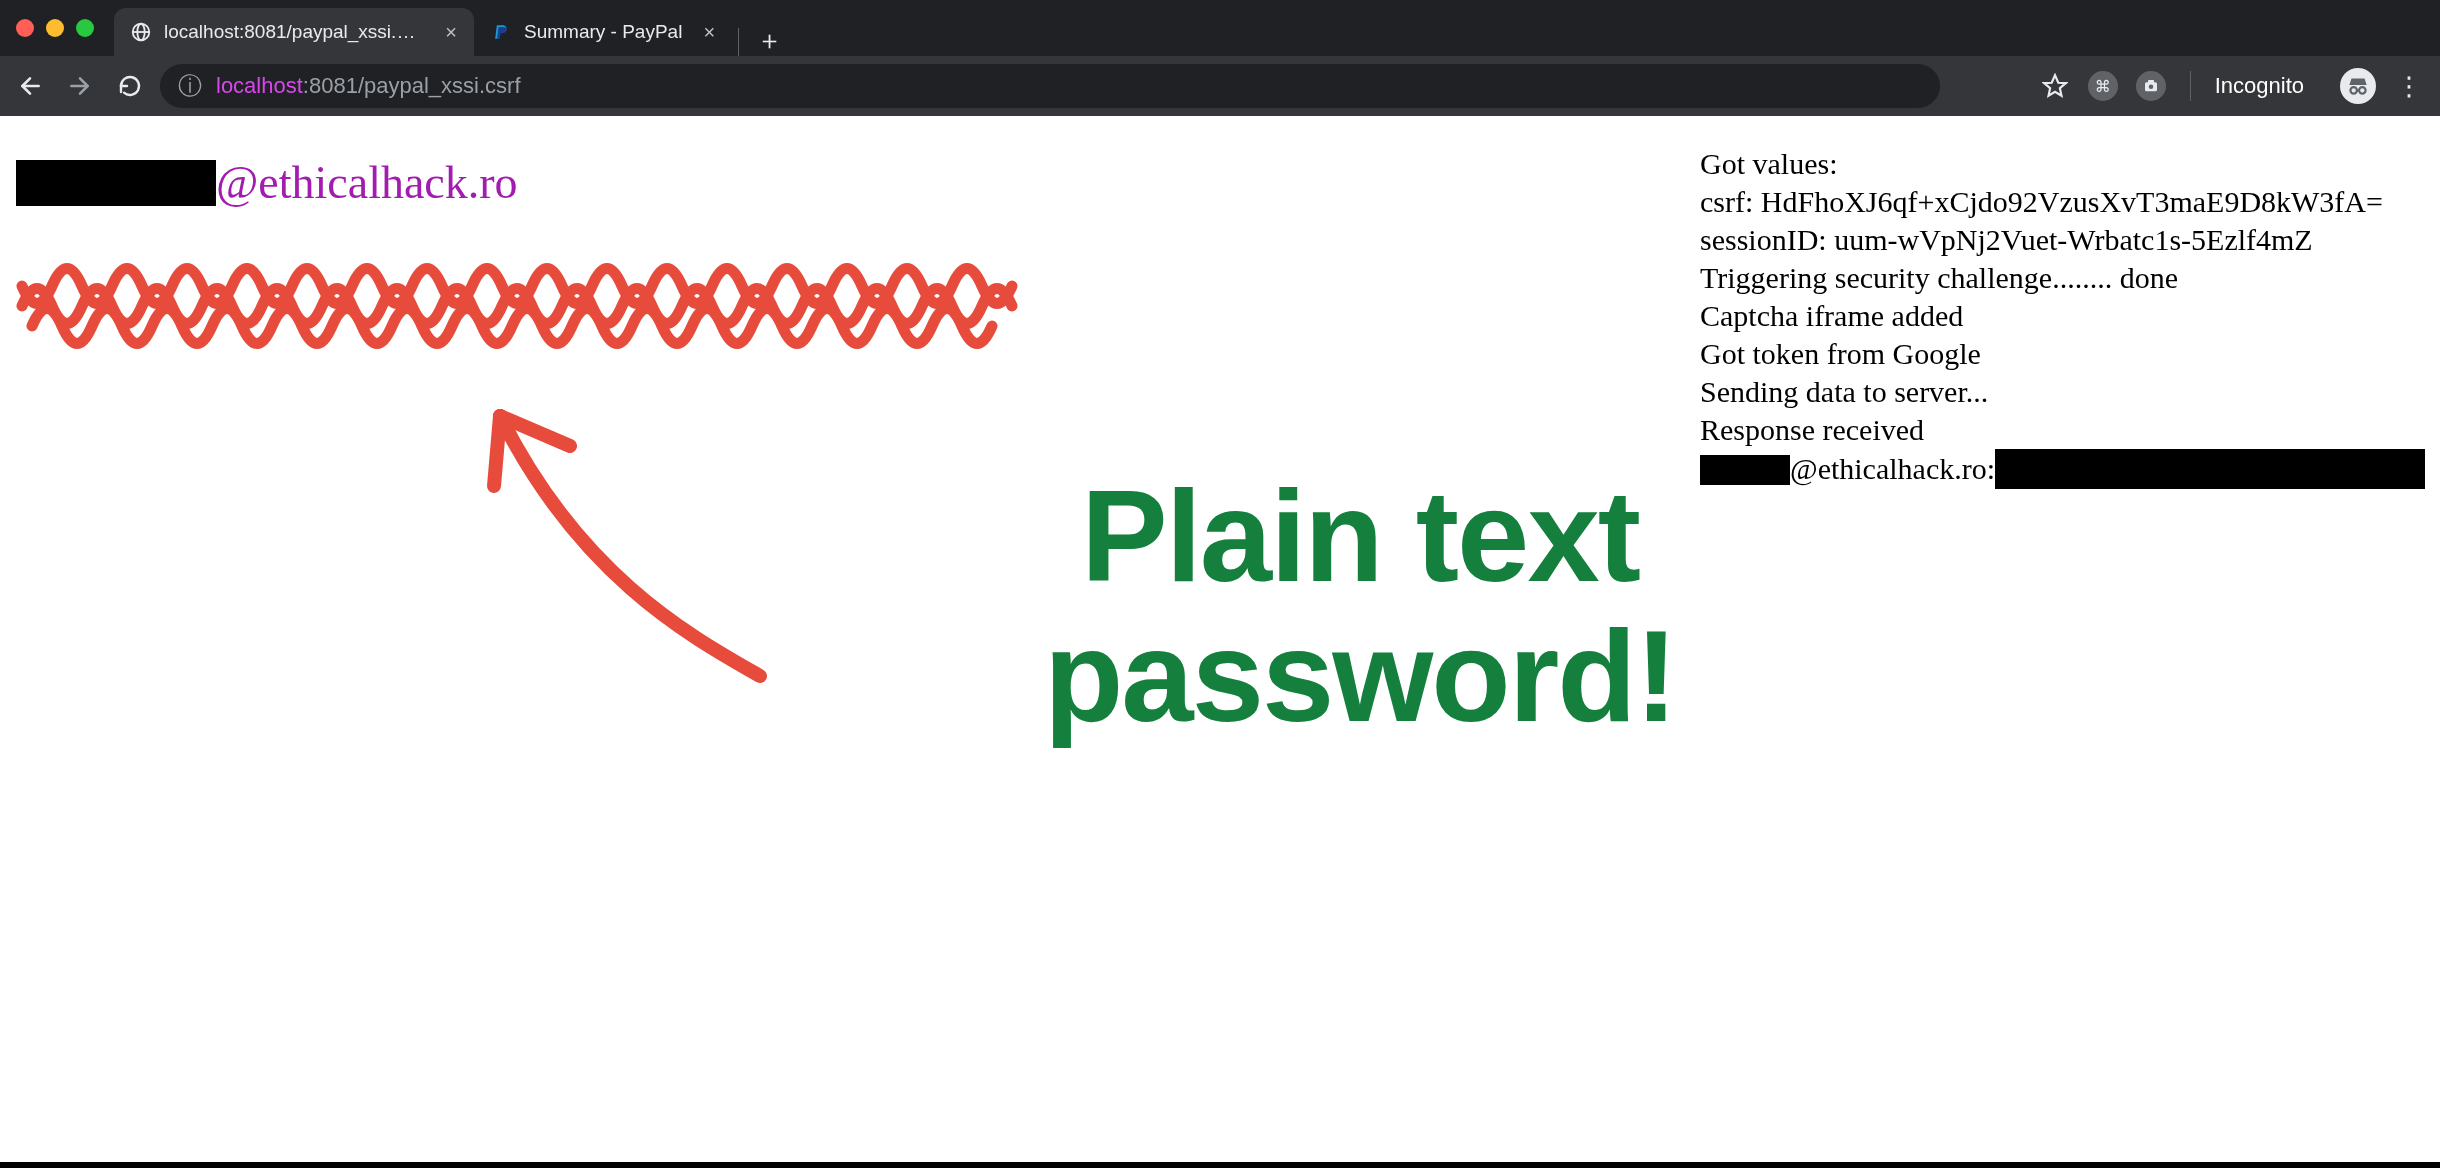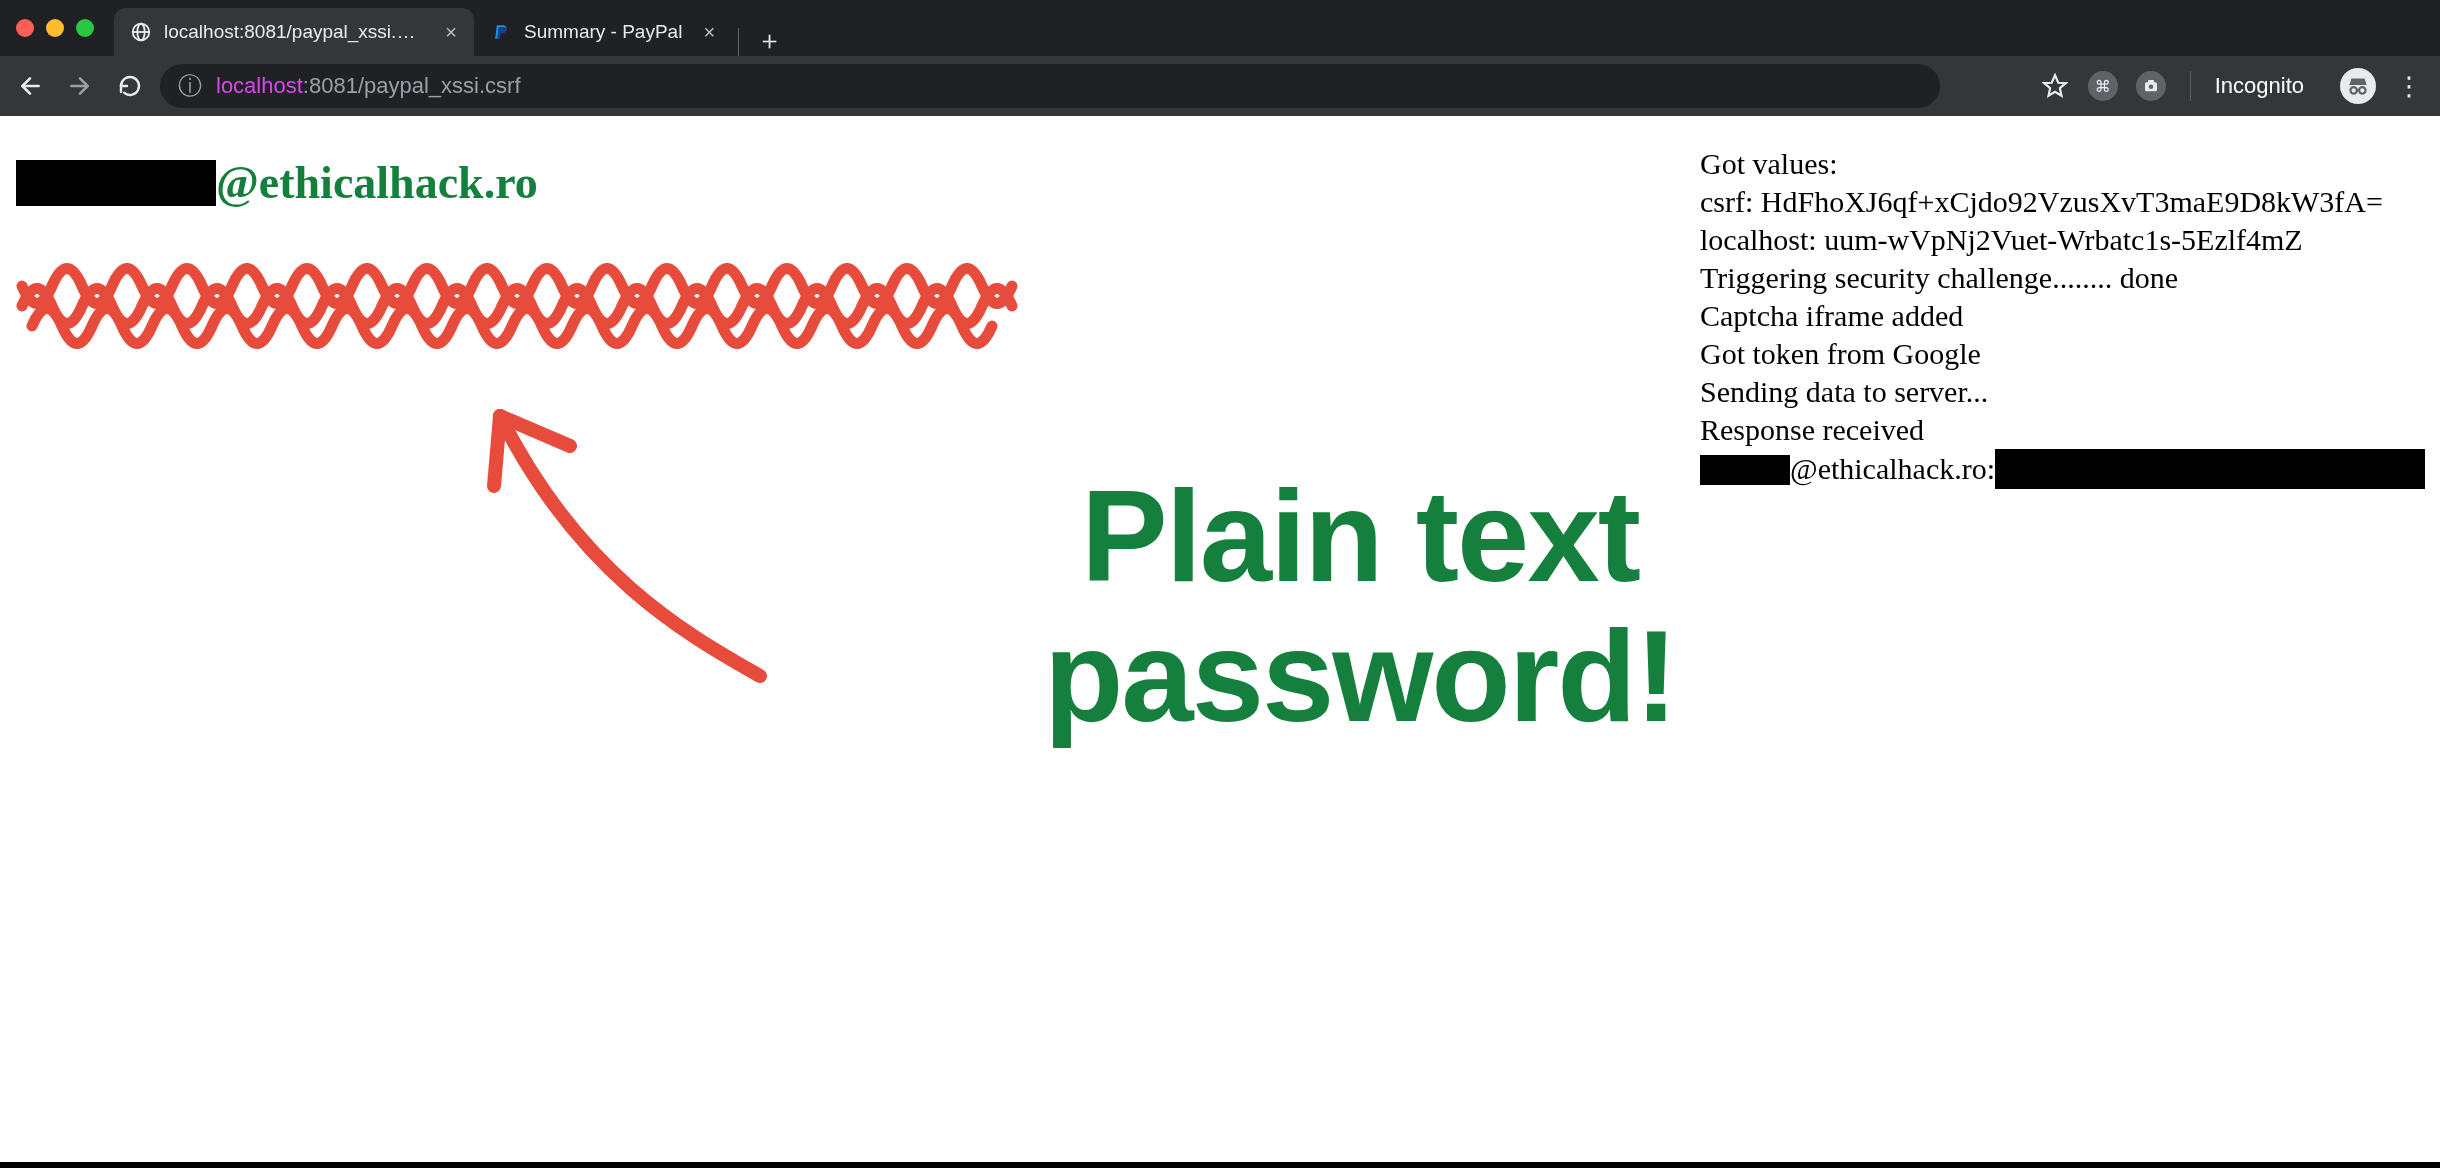--- a/index.html
+++ b/index.html
@@ -38,21 +38,21 @@
   .incognito-label { color:#fff; font-size:22px; margin-right:18px; }
   .incognito-badge { width:36px; height:36px; border-radius:50%; background:#e8eaed; display:flex; align-items:center; justify-content:center; }
   .kebab { color:#e8eaed; font-size:26px; width:30px; text-align:center; }
 
   
   .page { position: relative; background:#fff; width:100%; height: calc(1168px - 56px - 60px - 6px); }
   .page-border { height:6px; background:#000; position:absolute; bottom:0; left:0; right:0; }
 
   .page-inner { position:relative; width:100%; height:100%; }
 
-  .email-line { position:absolute; left:16px; top:40px; font-family: "Times New Roman", Times, serif; font-size:46px; font-weight:700; color:#15803d; display:flex; align-items:center; }
+  .email-line { position:absolute; left:16px; top:40px; font-family: "Times New Roman", Times, serif; font-size:46px; font-weight:400; color:#a21caf; display:flex; align-items:center; }
   .email-redact { display:inline-block; width:200px; height:46px; background:#000; vertical-align:middle; }
 
   .scribble { position:absolute; left:12px; top:130px; width:1020px; height:120px; }
 
   .log { position:absolute; right:20px; top:29px; width:720px; font-family:"Times New Roman", Times, serif; font-size:30px; line-height:38px; color:#000; }
   .log .line { white-space: nowrap; }
   .log .redact-sm { display:inline-block; width:90px; height:30px; background:#000; vertical-align:-6px; }
   .log .redact-lg { display:inline-block; width:430px; height:40px; background:#000; vertical-align:-10px; }
 
   
@@ -175,21 +175,21 @@
       <g stroke="#e64b3c" stroke-width="11" stroke-linecap="round" fill="none">
         <path d="M10 60 q15 -35 30 0 t30 0 t30 0 t30 0 t30 0 t30 0 t30 0 t30 0 t30 0 t30 0 t30 0 t30 0 t30 0 t30 0 t30 0 t30 0 t30 0 t30 0 t30 0 t30 0 t30 0 t30 0 t30 0 t30 0 t30 0 t30 0 t30 0 t30 0 t30 0 t30 0 t30 0 t30 0 t30 0"></path>
         <path d="M10 40 q15 35 30 0 t30 0 t30 0 t30 0 t30 0 t30 0 t30 0 t30 0 t30 0 t30 0 t30 0 t30 0 t30 0 t30 0 t30 0 t30 0 t30 0 t30 0 t30 0 t30 0 t30 0 t30 0 t30 0 t30 0 t30 0 t30 0 t30 0 t30 0 t30 0 t30 0 t30 0 t30 0 t30 0"></path>
         <path d="M20 80 q15 -35 30 0 t30 0 t30 0 t30 0 t30 0 t30 0 t30 0 t30 0 t30 0 t30 0 t30 0 t30 0 t30 0 t30 0 t30 0 t30 0 t30 0 t30 0 t30 0 t30 0 t30 0 t30 0 t30 0 t30 0 t30 0 t30 0 t30 0 t30 0 t30 0 t30 0 t30 0 t30 0"></path>
       </g>
     </svg>
 
     <div class="log">
       <div class="line">Got values:</div>
       <div class="line"><span>csrf: </span><span>HdFhoXJ6qf+xCjdo92VzusXvT3maE9D8kW3fA=</span></div>
-      <div class="line"><span>localhost: </span><span>uum-wVpNj2Vuet-Wrbatc1s-5Ezlf4mZ</span></div>
+      <div class="line"><span>sessionID: </span><span>uum-wVpNj2Vuet-Wrbatc1s-5Ezlf4mZ</span></div>
       <div class="line">Triggering security challenge........ done</div>
       <div class="line">Captcha iframe added</div>
       <div class="line">Got token from Google</div>
       <div class="line">Sending data to server...</div>
       <div class="line">Response received</div>
       <div class="line">
         <span class="redact-sm"></span><span>@ethicalhack.ro:</span><span class="redact-lg"></span>
       </div>
     </div>
 

